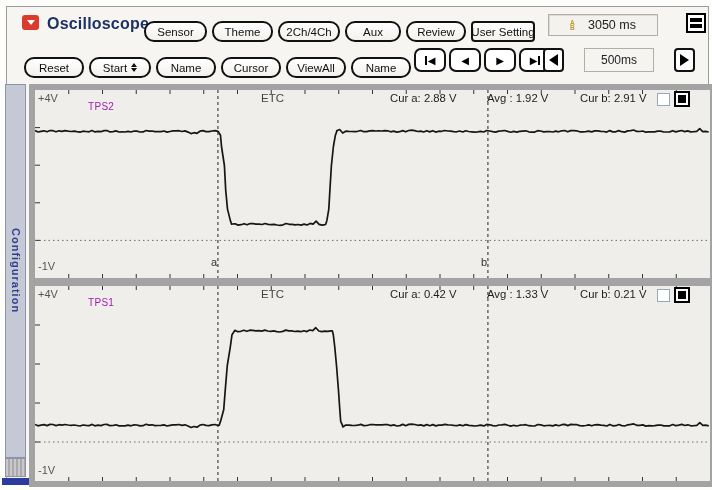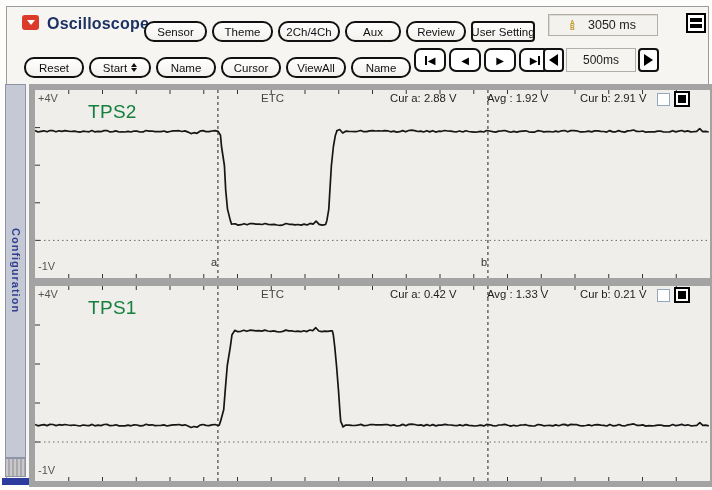--- a/index.html
+++ b/index.html
@@ -30,21 +30,21 @@
     background:#f4f2ee;box-shadow:inset 1px 1px 0 #dedad4;display:flex;align-items:center;justify-content:center;gap:11px;}
   .ab-glyph{width:7px;font-size:6.5px;font-weight:bold;color:#bf9b2f;line-height:5px;word-break:break-all;}
   .ab-val{font-size:12.5px;color:#222;}
   .menu-icon{position:absolute;left:686px;top:13px;width:20px;height:20px;border:2px solid #000;
     box-sizing:border-box;padding:2px;display:flex;flex-direction:column;justify-content:space-evenly;cursor:pointer;background:#fff;}
   .menu-icon b{display:block;height:4px;background:#000;}
   .transport{position:absolute;left:414px;top:48px;display:flex;gap:3px;}
   .tbtn{width:32px;height:24px;border:2px solid #111;border-radius:7px;background:#fff;box-sizing:border-box;
     display:flex;align-items:center;justify-content:center;gap:1px;cursor:pointer;font-size:10px;color:#000;}
   .tbtn .bar{width:2px;height:9px;background:#000;}
-  .timebase{position:absolute;left:543px;top:48px;display:flex;gap:2px;align-items:center;}
+  .timebase{position:absolute;left:543px;top:48px;display:flex;gap:20px;align-items:center;}
   .tb-arrow{width:21px;height:24px;border:2px solid #111;border-radius:4px;background:#fff;box-sizing:border-box;
     display:flex;align-items:center;justify-content:center;cursor:pointer;}
   .tb-arrow .l{width:0;height:0;border-top:6px solid transparent;border-bottom:6px solid transparent;border-right:9px solid #000;}
   .tb-arrow .r{width:0;height:0;border-top:6px solid transparent;border-bottom:6px solid transparent;border-left:9px solid #000;}
   .tb-box{width:68px;height:22px;border:1px solid #b3afa8;background:#f6f4f1;display:flex;align-items:center;
     justify-content:center;font-size:12px;color:#222;}
   
   .side-tab{position:absolute;left:5px;top:84px;width:21px;height:374px;background:#c5c9d6;
     border:1px solid #8e93a8;box-sizing:border-box;display:flex;align-items:center;justify-content:center;cursor:pointer;}
   .side-tab .vtext{writing-mode:vertical-rl;font-size:11px;font-weight:bold;color:#2f3f8e;letter-spacing:1px;}
@@ -52,21 +52,21 @@
     border:1px solid #8e93a8;box-sizing:border-box;
     background-image:repeating-linear-gradient(90deg,#c9c9cc 0 2px,#a9a9ad 2px 4px);}
   .blue-bar{position:absolute;left:2px;top:478px;width:43px;height:7px;background:#2e3b9e;}
   
   .panel{position:absolute;left:29px;width:675px;border:6px solid #a3a3a3;background:#efeeea;box-sizing:content-box;}
   .panel0{top:84px;height:188px;}
   .panel1{top:280px;height:195px;}
   .plot{position:absolute;left:0;top:0;right:0;bottom:0;}
   .plot svg{position:absolute;left:0;top:0;}
   .plbl{position:absolute;font-size:11px;color:#555;z-index:3;}
-  .chan{position:absolute;left:53px;top:11px;font-size:19px;color:#15803d;z-index:3;letter-spacing:.3px;}
+  .chan{position:absolute;left:53px;top:11px;font-size:10px;color:#a21caf;z-index:3;letter-spacing:.3px;}
   .mode{position:absolute;left:194px;top:2px;font-size:11.5px;color:#444;z-index:3;margin-left:32px;}
   .meas{position:absolute;top:2px;font-size:11.3px;color:#1d1d1d;z-index:3;white-space:nowrap;}
   .meas.a{left:355px}.meas.avg{left:452px}.meas.b{left:545px}
   .chk{position:absolute;left:622px;top:3px;width:11px;height:11px;border:1px solid #93a7bd;background:#fff;z-index:3;cursor:pointer;}
   .sqbtn{position:absolute;left:639px;top:1px;width:16px;height:16px;border:2px solid #000;background:#fff;
     box-sizing:border-box;display:flex;align-items:center;justify-content:center;z-index:3;cursor:pointer;}
   .sqbtn i{display:block;width:8px;height:8px;background:#000;}
   .cmark{position:absolute;font-size:11px;color:#333;z-index:3;}
 </style>
 </head>

